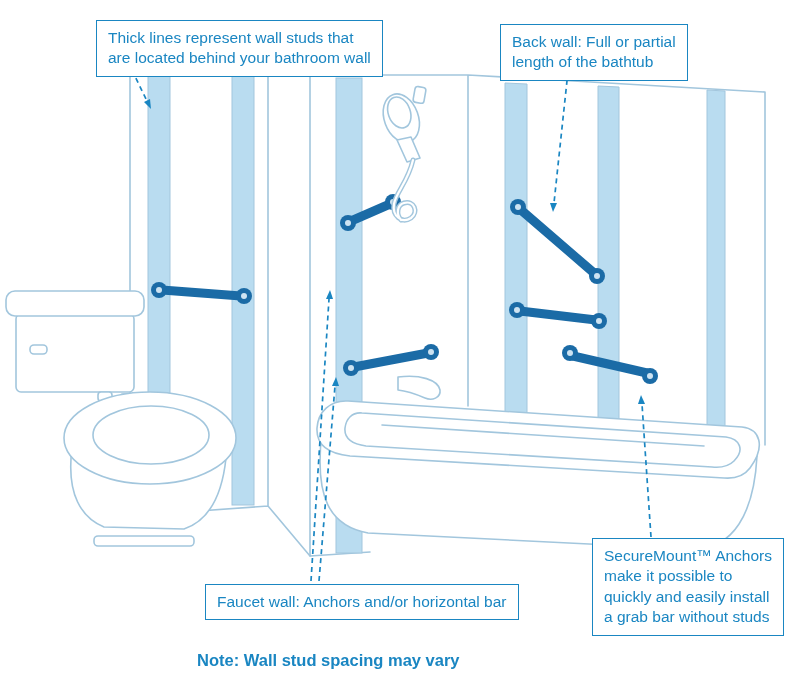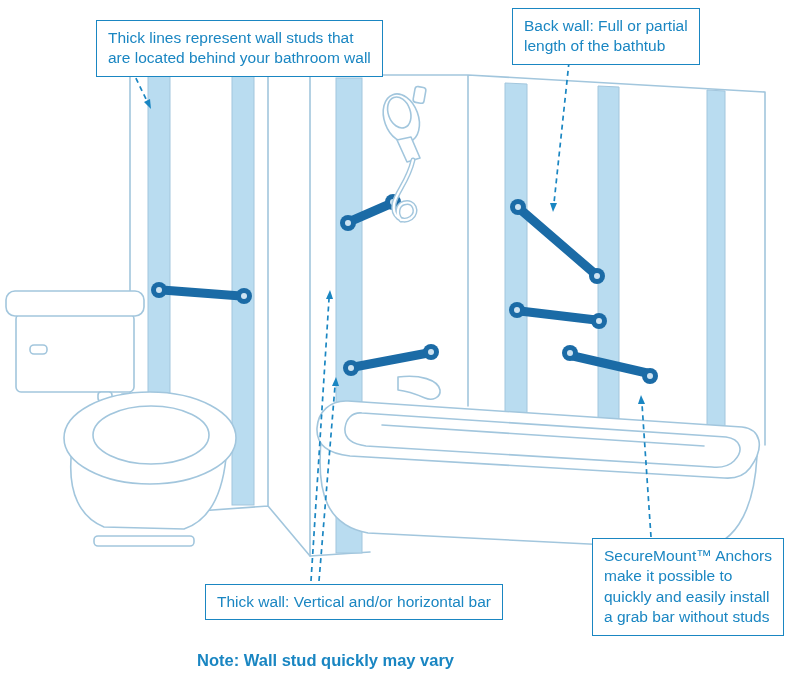--- a/index.html
+++ b/index.html
@@ -151,24 +151,24 @@
       <g>
         <line class="dash" x1="651" y1="537" x2="642" y2="404"></line>
         <polygon class="ah" points="641,395 645,404 638,404"></polygon>
       </g>
     </g>
   </svg>
 
   <div class="callout" style="left:96px; top:8px;margin-top:12px;">Thick lines represent wall studs that
 are located behind your bathroom wall</div>
 
-  <div class="callout" style="left:500px; top:8px;margin-left:12px;">Back wall: Full or partial
+  <div class="callout" style="left:500px; top:24px;">Back wall: Full or partial
 length of the bathtub</div>
 
-  <div class="callout" style="left:205px; top:584px;">Thick wall: Vertical and/or horizontal bar</div>
+  <div class="callout" style="left:205px; top:584px;">Faucet wall: Anchors and/or horizontal bar</div>
 
   <div class="callout" style="left:592px; top:538px;">SecureMount™ Anchors
 make it possible to
 quickly and easily install
 a grab bar without studs</div>
 
-  <div class="note" style="left:197px; top:651px;">Note: Wall stud quickly may vary</div>
+  <div class="note" style="left:197px; top:651px;">Note: Wall stud spacing may vary</div>
 </div>
 
 </body></html>

